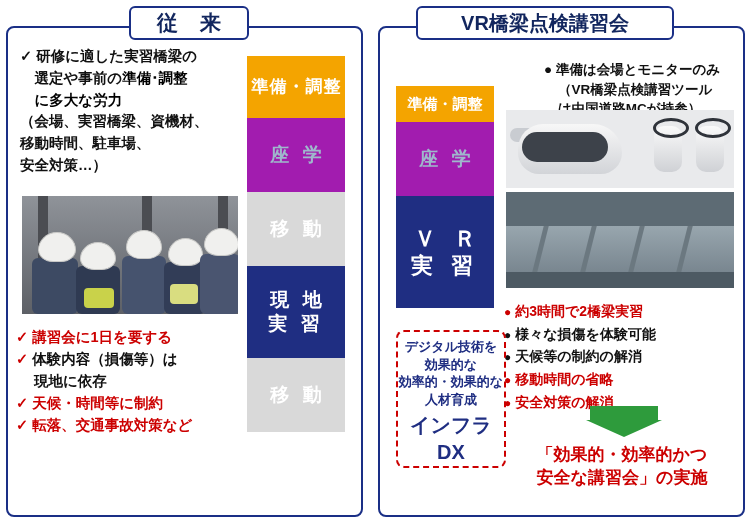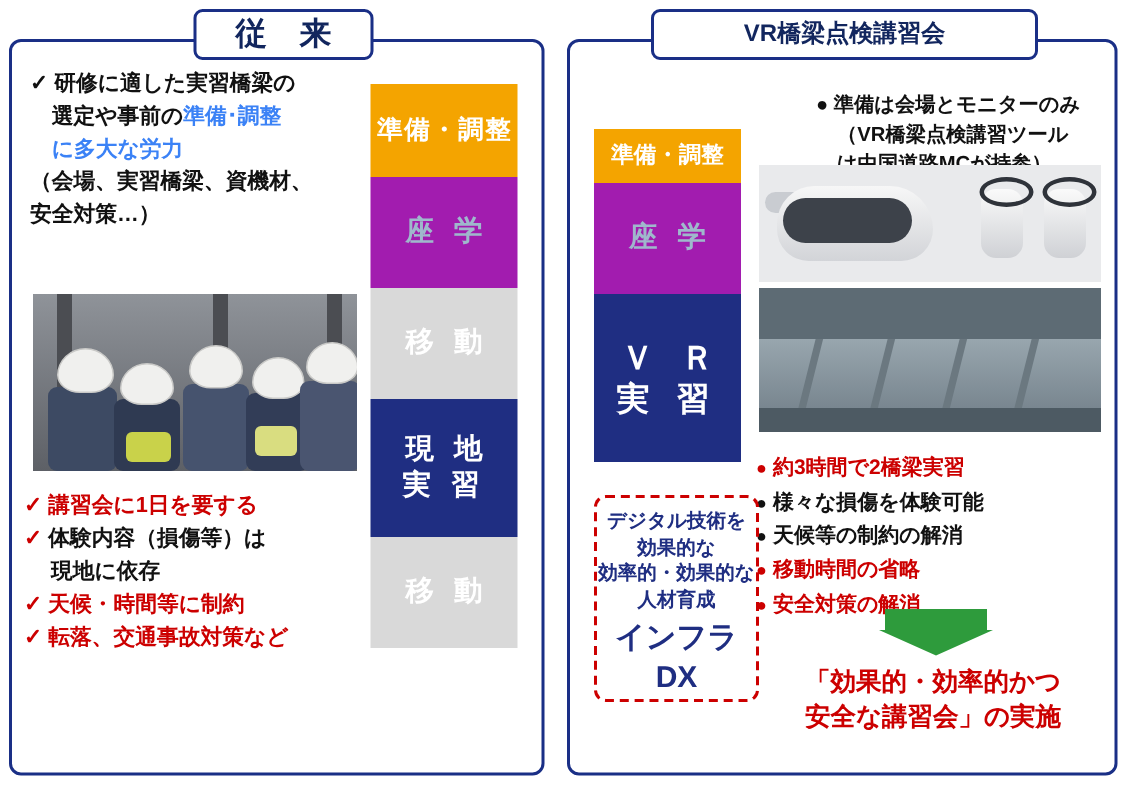--- a/index.html
+++ b/index.html
@@ -27,21 +27,21 @@
     border:2px solid #1a2f86;
     border-radius:6px;
     box-sizing:border-box;
     text-align:center;
     font-weight:bold;
     color:#12265e;
     line-height:30px;
     height:34px;
   }
   #title-left{left:129px;top:6px;width:120px;font-size:21px;letter-spacing:8px;text-indent:8px;}
-  #title-right{left:434px;top:6px;width:258px;font-size:16px;}
+  #title-right{left:416px;top:6px;width:258px;font-size:20px;}
 
   
   .flowcol{position:absolute;width:98px;}
   .fblock{
     width:98px;box-sizing:border-box;text-align:center;
     font-weight:bold;color:#ffffff;
     display:flex;align-items:center;justify-content:center;
     font-size:19px;letter-spacing:4px;text-indent:4px;
     line-height:1.25;
   }
@@ -51,21 +51,21 @@
   .fb-site{background:#1f2e82;color:#ffffff;}
   .fb-prep-r{background:#f4a400;color:#ffffff;}
   .fb-vr{background:#1f2e82;color:#ffffff;font-size:22px;letter-spacing:6px;text-indent:6px;}
 
   
   .lefttext{
     position:absolute;left:20px;top:46px;width:215px;
     font-size:14.5px;line-height:1.5;color:#111;font-weight:bold;
   }
   .lefttext .ln{display:block;white-space:nowrap;}
-  .hl{color:#3b82f6;}
+  .hl{color:#000000;}
 
   
   #photo-left{
     position:absolute;left:22px;top:196px;width:216px;height:118px;
     background:#6d6f74;overflow:hidden;border:0;
   }
   
   #photo-left .sky{position:absolute;inset:0;background:linear-gradient(#8f9399,#5d6066);}
   #photo-left .pole{position:absolute;top:0;bottom:0;width:10px;background:#4b4d52;}
   #photo-left .helmet{position:absolute;border-radius:50% 50% 40% 40%/60% 60% 40% 40%;background:#f0f0ee;border:1px solid #c9c9c7;}
@@ -138,20 +138,21 @@
 <body>
 
 <div class="panel" id="panel-left"></div>
 <div class="panel-title" id="title-left">従 来</div>
 
 <div class="lefttext">
   <span class="ln">✓ 研修に適した実習橋梁の</span>
   <span class="ln">　選定や事前の<span class="hl">準備･調整</span></span>
   <span class="ln hl">　に多大な労力</span>
   <span class="ln">（会場、実習橋梁、資機材、</span>
+  <span class="ln">移動時間、駐車場、</span>
   <span class="ln">安全対策…）</span>
 </div>
 
 <div id="photo-left">
   <div class="sky"></div>
   <div class="pole" style="left:16px;"></div>
   <div class="pole" style="left:120px;"></div>
   <div class="pole" style="left:196px;"></div>
 
   <div class="body" style="left:10px;top:62px;width:46px;height:56px;"></div>

